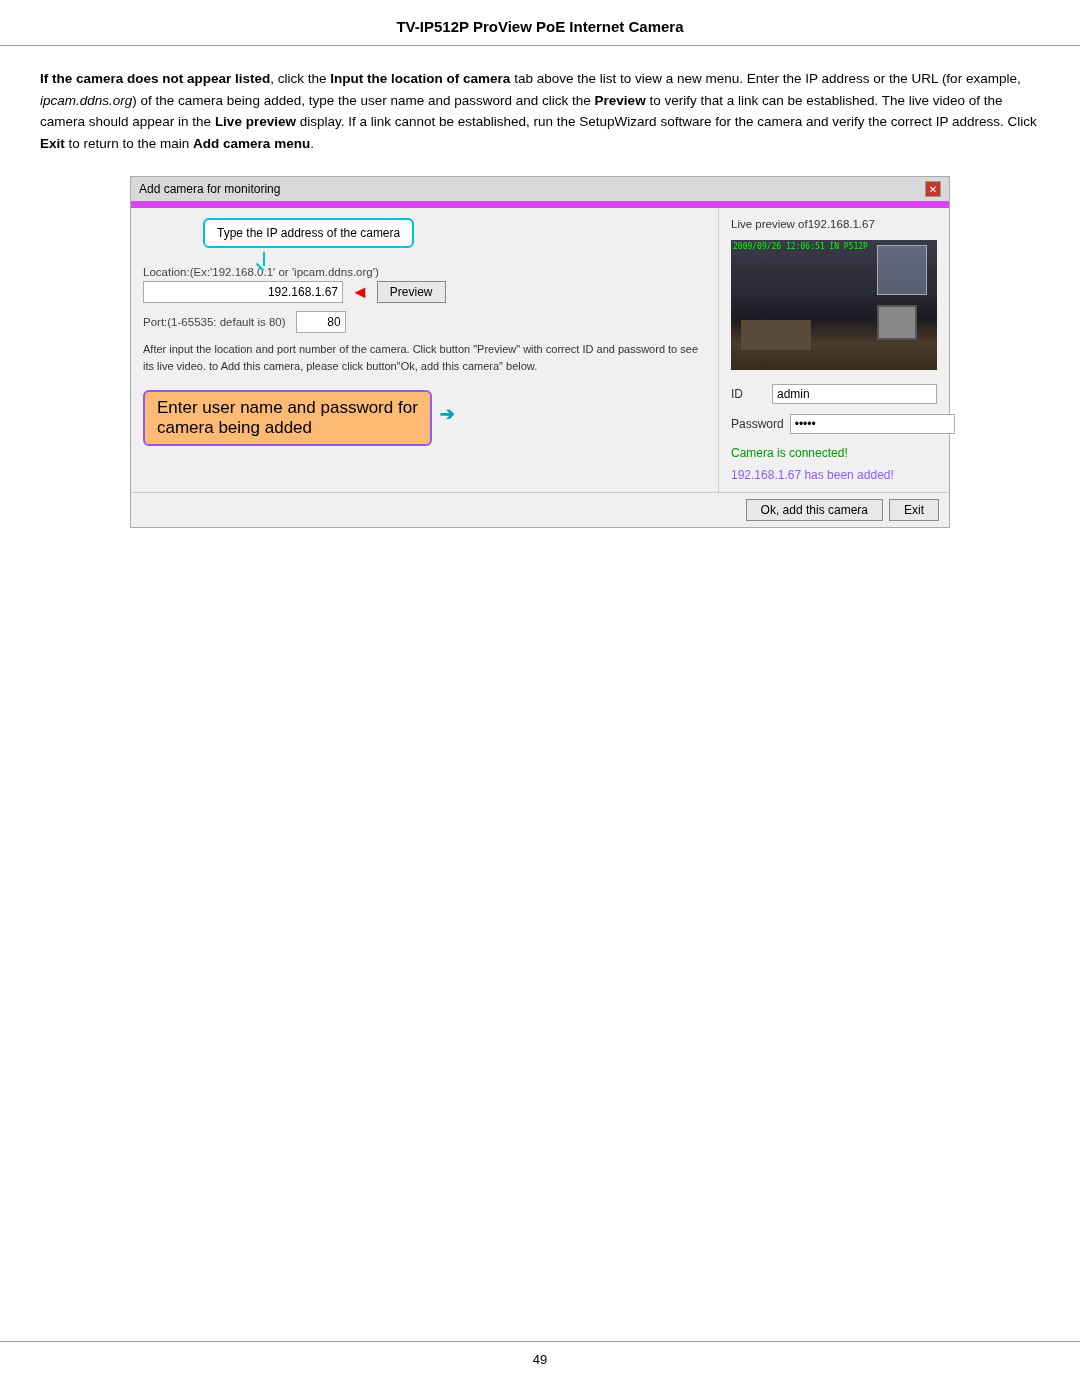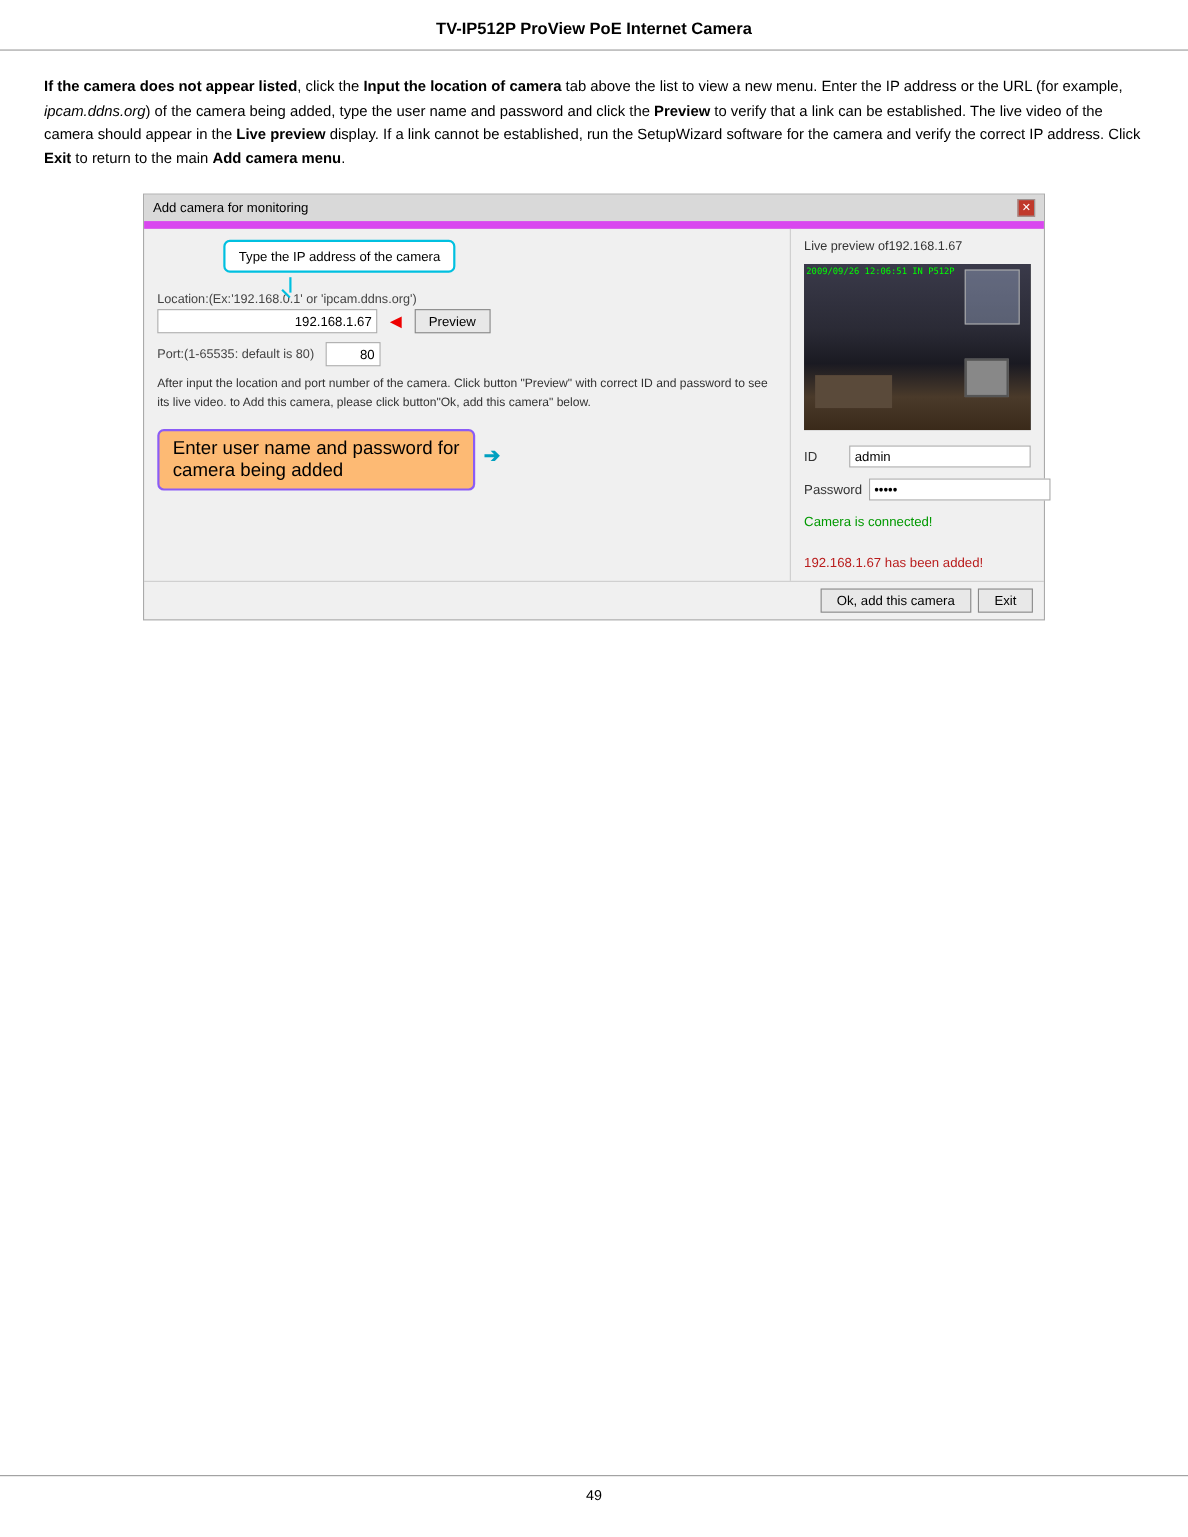--- a/index.html
+++ b/index.html
@@ -190,21 +190,21 @@
     }
 
     .live-preview-label {
       font-size: 11.5px;
       color: #333;
       margin-bottom: 4px;
     }
 
     .camera-image {
       width: 100%;
-      height: 151px;
+      height: 130px;
       background: #2a2a2a;
       position: relative;
       overflow: hidden;
       margin-bottom: 8px;
     }
 
     
     .camera-image .cam-timestamp {
       position: absolute;
       top: 2px;
@@ -266,22 +266,22 @@
       height: 20px;
       flex: 1;
     }
     .status-connected {
       font-size: 12px;
       color: #009900;
       margin-top: 2px;
     }
     .status-added {
       font-size: 12px;
-      color: #b91c1c;
-      margin-top: 17px;
+      color: #8b5cf6;
+      margin-top: 2px;
     }
 
     
     .dialog-footer {
       border-top: 1px solid #ccc;
       padding: 6px 10px;
       display: flex;
       justify-content: flex-end;
       gap: 6px;
     }

